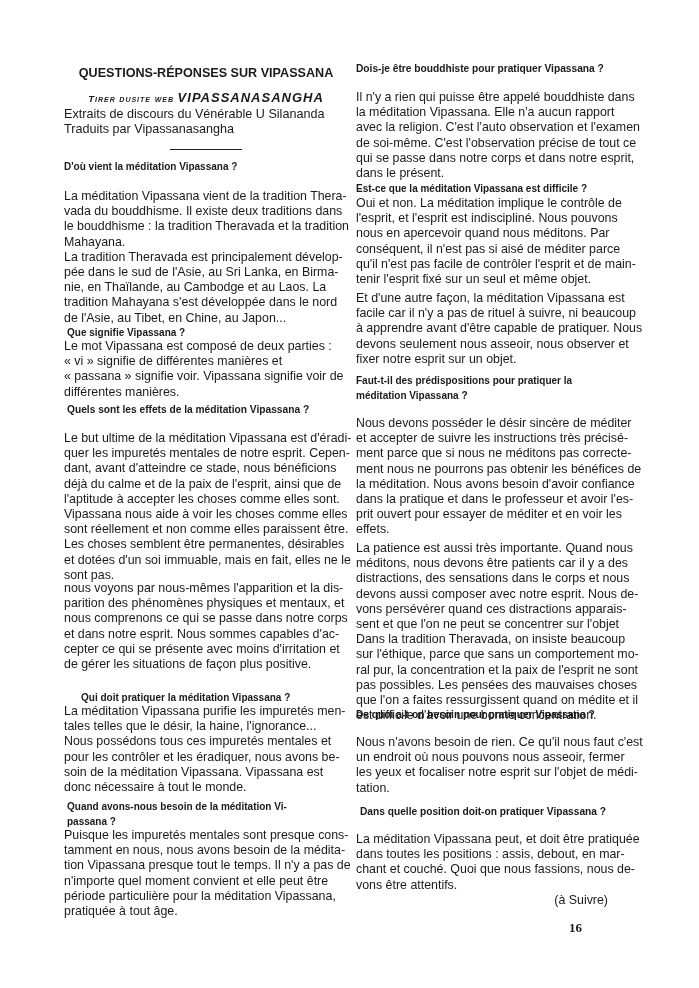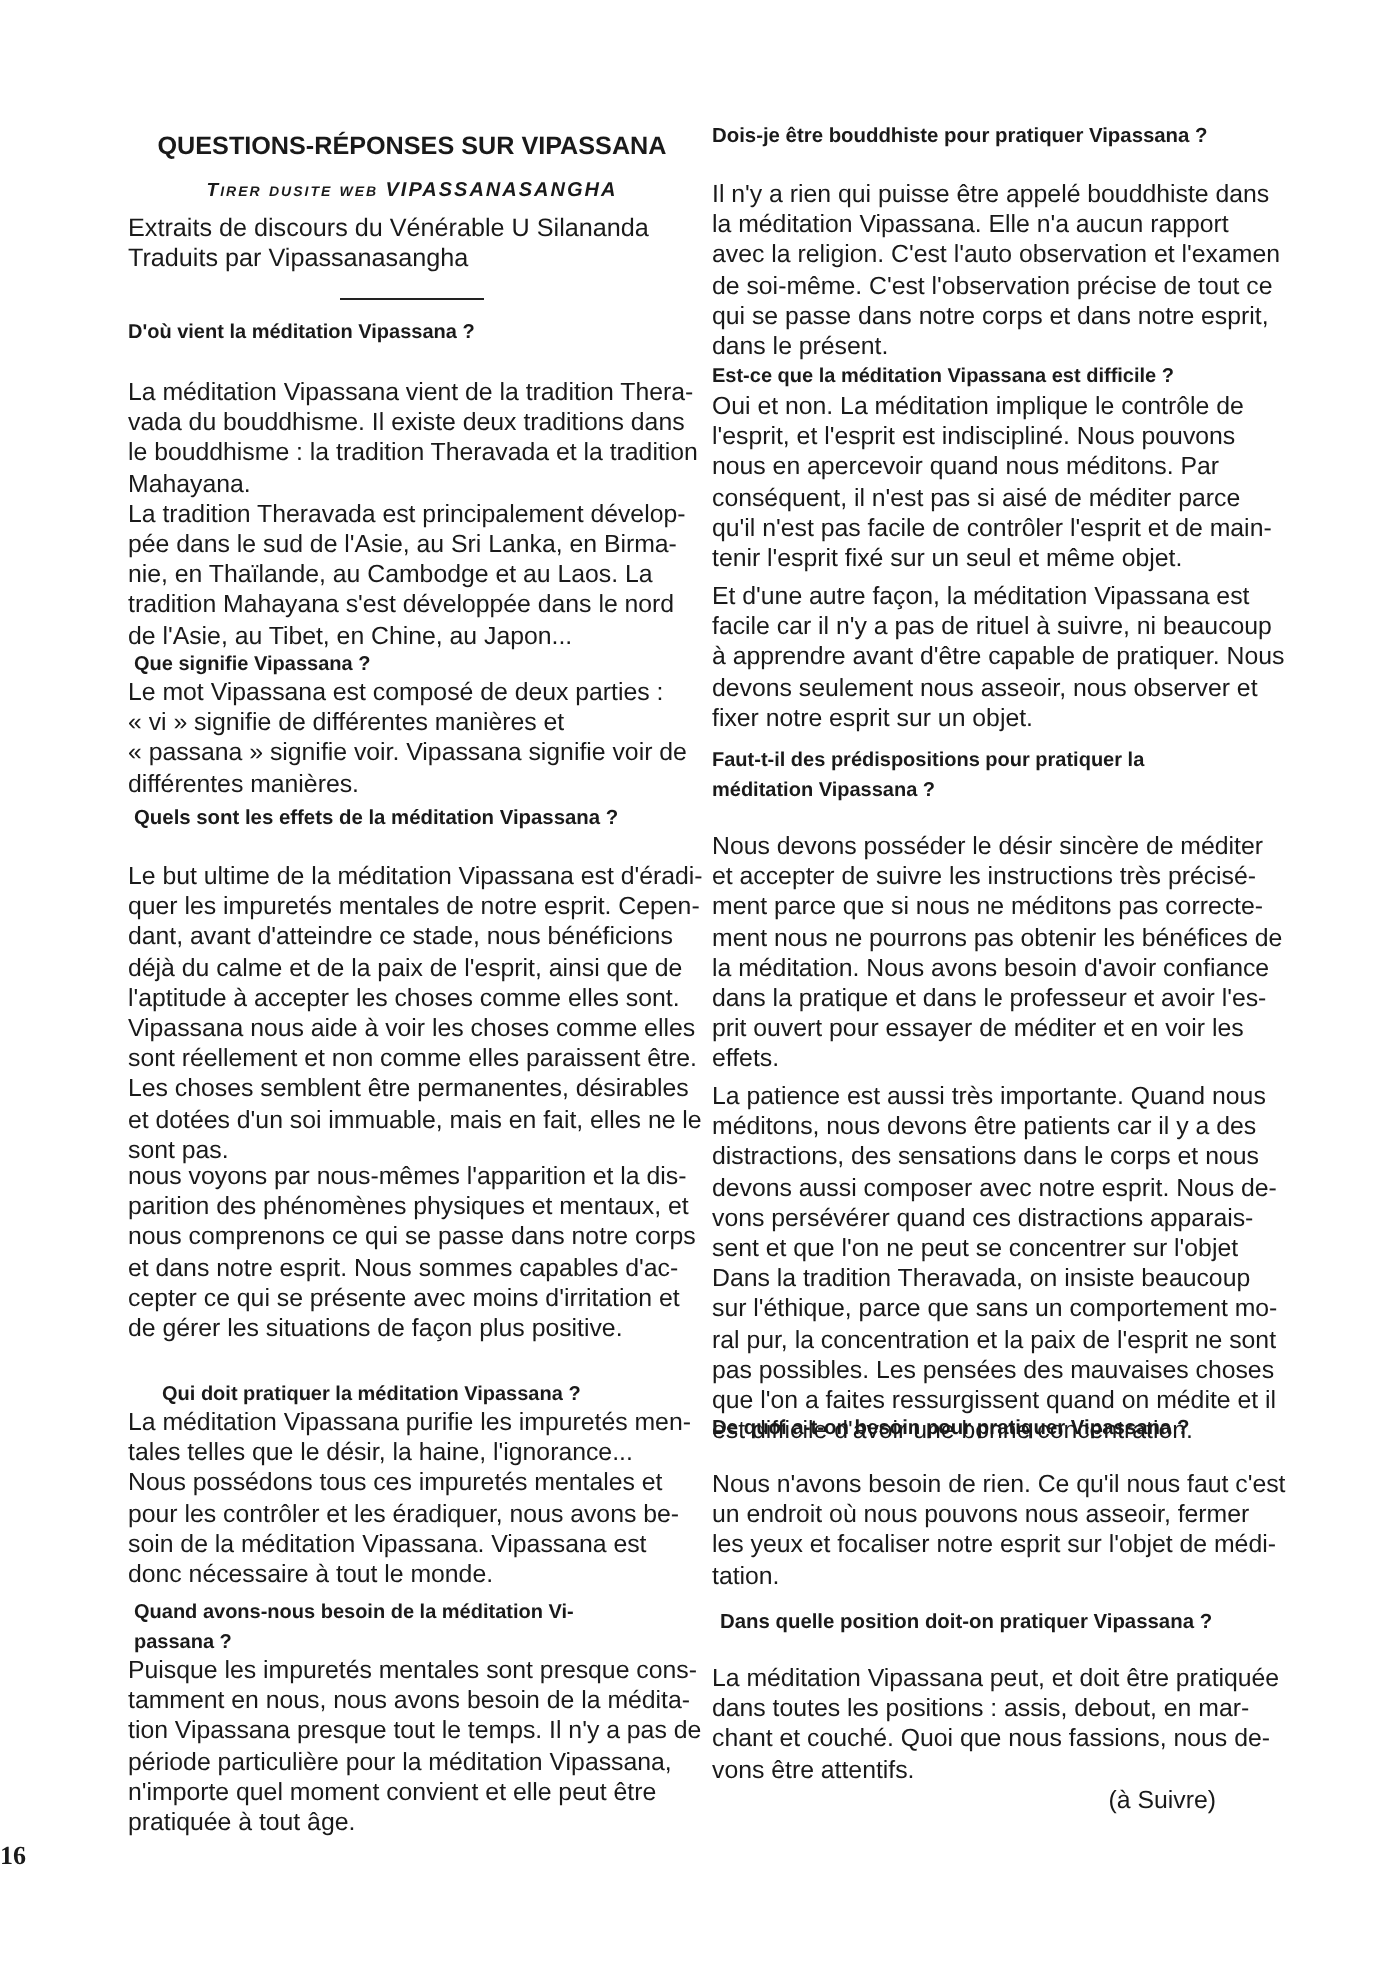--- a/index.html
+++ b/index.html
@@ -4,29 +4,29 @@
 <style>
   html, body { margin: 0; padding: 0; background: #ffffff; }
   body { width: 699px; height: 988px; position: relative; overflow: hidden;
          font-family: "Liberation Sans", sans-serif; color: #1a1a1a; }
   .col { position: absolute; top: 0; }
   .col-left { left: 64px; width: 284px; }
   .col-right { left: 356px; width: 290px; }
   .abs { position: absolute; left: 0; right: 0; }
   .title { font-weight: bold; font-size: 12.6px; text-align: center; left: 0; right: 0; letter-spacing: 0; }
   .source { font-weight: bold; font-style: italic; font-size: 9.5px; text-align: center; letter-spacing: 1px; font-variant: small-caps; }
-  .source .big { font-size: 10px; }
+  .source .big { font-size: 13px; }
   .subtitle { font-size: 12.6px; text-align: left; line-height: 15px; }
   .rule { height: 1px; background: #222; width: 72px; margin: 0 auto; }
   h2 { margin: 0; font-weight: bold; font-size: 10px; line-height: 15px; }
   h3 { margin: 0; font-weight: bold; font-size: 10.2px; line-height: 13px; }
   p { margin: 0; font-size: 12.4px; line-height: 15.2px; }
   .nowrap-lines span { display: block; white-space: nowrap; }
   .suivre { text-align: right; padding-right: 38px; font-size: 12.4px; }
-  .pagenum { position: absolute; left: 0; width: 582px; top: 920px; text-align: left;
+  .pagenum { position: absolute; left: 0; width: 582px; top: 920px; text-align: right;
              font-family: "Liberation Serif", serif; font-weight: bold; font-size: 13px; }
 </style>
 </head>
 <body>
 
 <div class="col col-left">
   <div class="abs title" style="top:66px;">QUESTIONS-RÉPONSES SUR VIPASSANA</div>
   <div class="abs source" style="top:90px;">
     <span>Tirer dusite web</span>
     <span class="big">VIPASSANASANGHA</span>
@@ -93,22 +93,22 @@
   </p>
 
   <h2 class="abs" style="top:799px; left:3px;">
     <div>Quand avons-nous besoin de la méditation Vi-</div>
     <div>passana ?</div>
   </h2>
   <p class="abs nowrap-lines" style="top:828px;">
     <span> Puisque les impuretés mentales sont presque cons-</span>
       <span>tamment en nous, nous avons besoin de la médita-</span>
       <span>tion Vipassana presque tout le temps. Il n'y a pas de</span>
+      <span>n'importe quel moment convient et elle peut être</span>
       <span>période particulière pour la méditation Vipassana,</span>
-      <span>n'importe quel moment convient et elle peut être</span>
       <span>pratiquée à tout âge.</span>
   </p>
 </div>
 
 <div class="col col-right">
   <h3 class="abs" style="top:62px;">Dois-je être bouddhiste pour pratiquer Vipassana ?</h3>
   <p class="abs nowrap-lines" style="top:90px;">
     <span>Il n'y a rien qui puisse être appelé bouddhiste dans</span>
       <span>la méditation Vipassana. Elle n'a aucun rapport</span>
       <span>avec la religion. C'est l'auto observation et l'examen</span>

